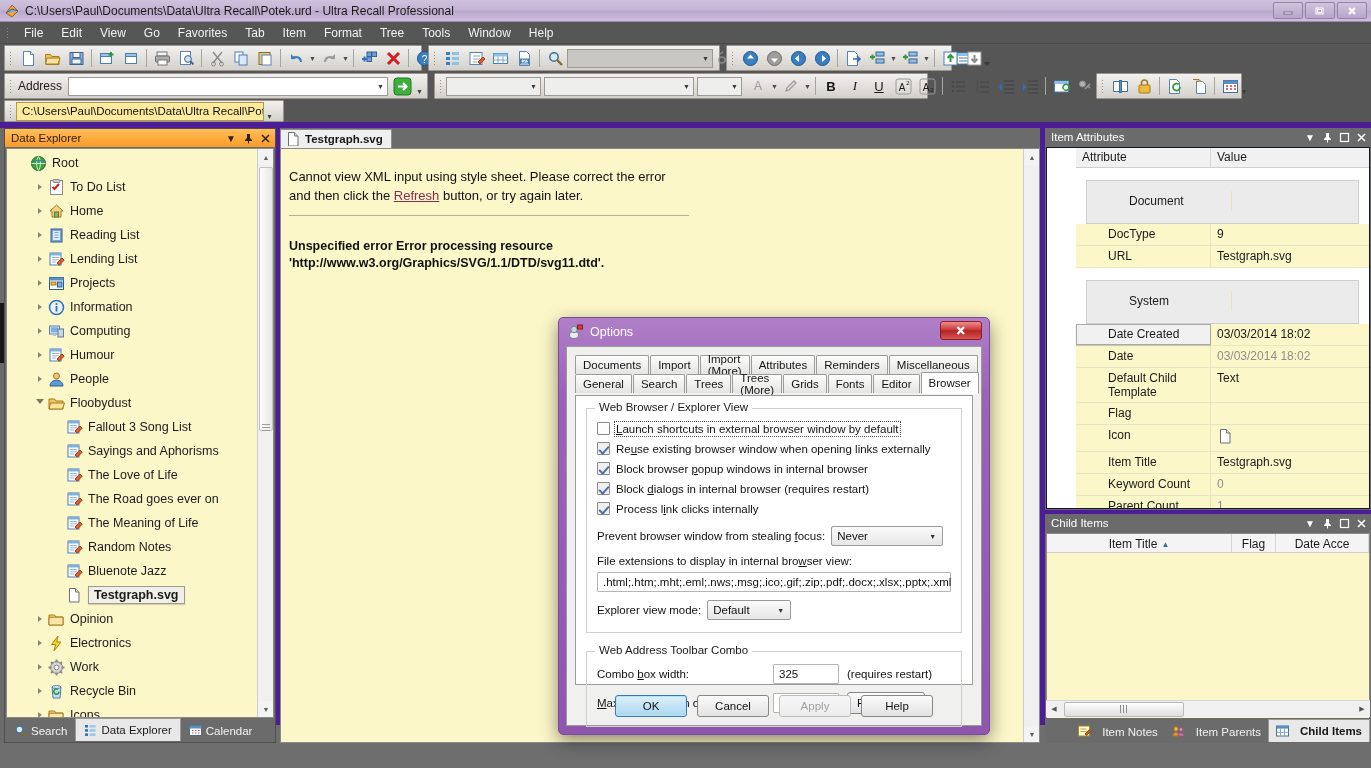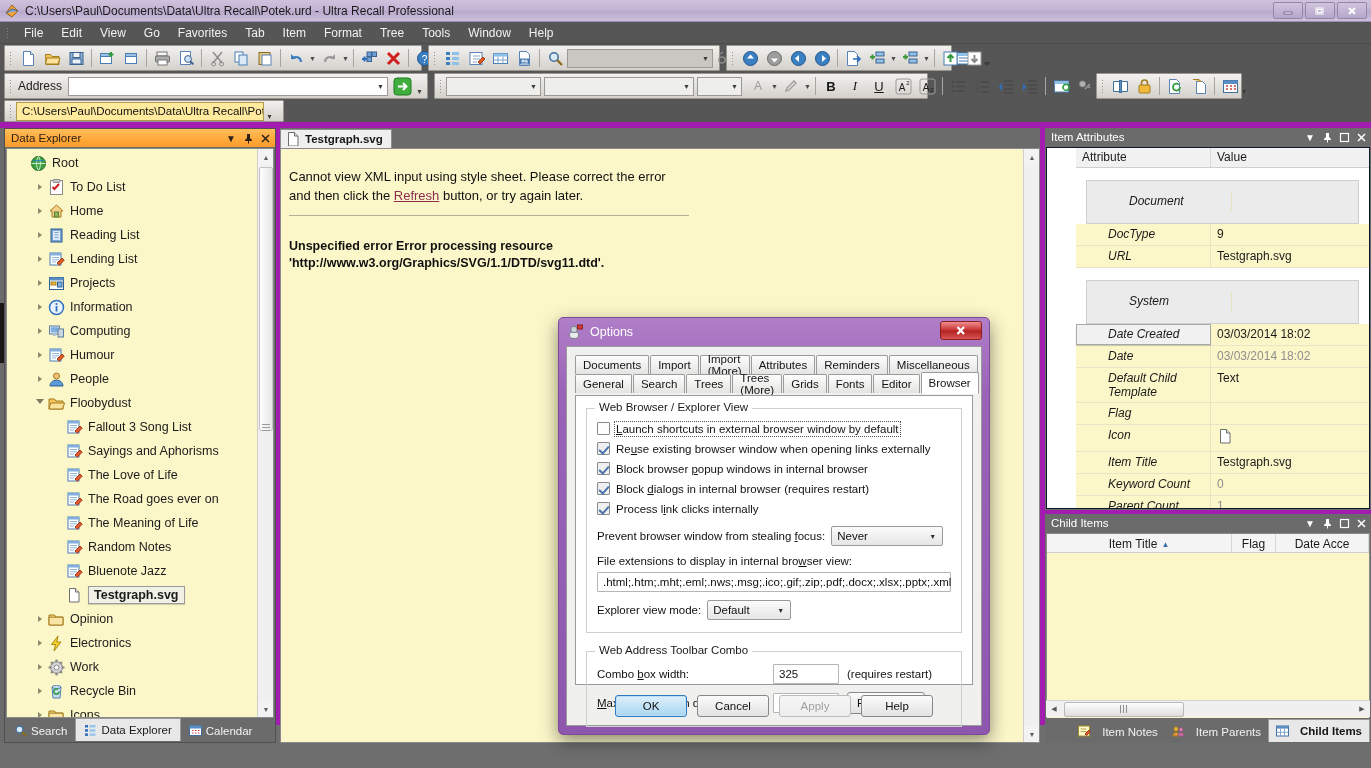--- a/index.html
+++ b/index.html
@@ -4,21 +4,21 @@
 <style>
   * { box-sizing: border-box; }
   html, body {
     margin: 0; padding: 0;
     width: 1371px; height: 768px;
     overflow: hidden;
     font-family: "Liberation Sans", sans-serif;
     font-size: 12px;
     background: #6e6e6e;
   }
-  #app { position: relative; width: 1371px; height: 725px; background: #a21caf; }
+  #app { position: relative; width: 1371px; height: 725px; background: #4c1d95; }
 
   
   .titlebar {
     position: absolute; left:0; top:0; width:1371px; height:22px;
     background: linear-gradient(180deg,#cfc2dd 0%, #c3b4d4 45%, #b9a9cd 55%, #cdbfdc 100%);
     border-bottom: 1px solid #9d8cb5;
     display:flex; align-items:center; padding-left:4px;
   }
   .titlebar .app-icon { width:16px; height:16px; margin-right:5px; position:relative; }
   .titlebar .title-text { font-size:12px; color:#1b1b1b; white-space:nowrap; }
@@ -173,21 +173,21 @@
     position:absolute; left:1045px; top:128px; width:326px; height:382px;
     background:#6b6b6b;
   }
   #attrs .grid { position:absolute; left:1px; top:19px; right:1px; bottom:1px; background:#fff;
                  overflow:hidden; border:1px solid #0f172a;padding-left:29px; }
   .ghead { display:flex; height:20px; background:#f1f1f1; border-bottom:1px solid #cfcfcf;
            font-size:12px; color:#1a1a1a; }
   .ghead .c1 { width:135px; padding:2px 0 0 6px; border-right:1px solid #d8d8d8; }
   .ghead .c2 { flex:1; padding:2px 0 0 6px; }
   .grow { display:flex; min-height:22px; border-bottom:1px solid #e8e4c6; font-size:12px; }
-  .grow .c1 { width:135px; padding:3px 4px 3px 32px; border-right:1px solid #e6e2c2; color:#1a1a1a;font-style:italic; }
+  .grow .c1 { width:135px; padding:3px 4px 3px 32px; border-right:1px solid #e6e2c2; color:#1a1a1a; }
   .grow .c2 { flex:1; padding:3px 4px 3px 6px; color:#1a1a1a; }
   .grow.group { background:#ebebeb; }
   .grow.group .c1 { padding-left:32px; }
   .grow.data { background:#fcf7c8; }
   .grow .dim { color:#8e8e8e; }
   .grow .c1.selected {
     background:#f1f1f1; border:1px solid #a9a9a9; padding:2px 4px 2px 31px;
     box-shadow:0 1px 1px rgba(0,0,0,.12);
   }
 

